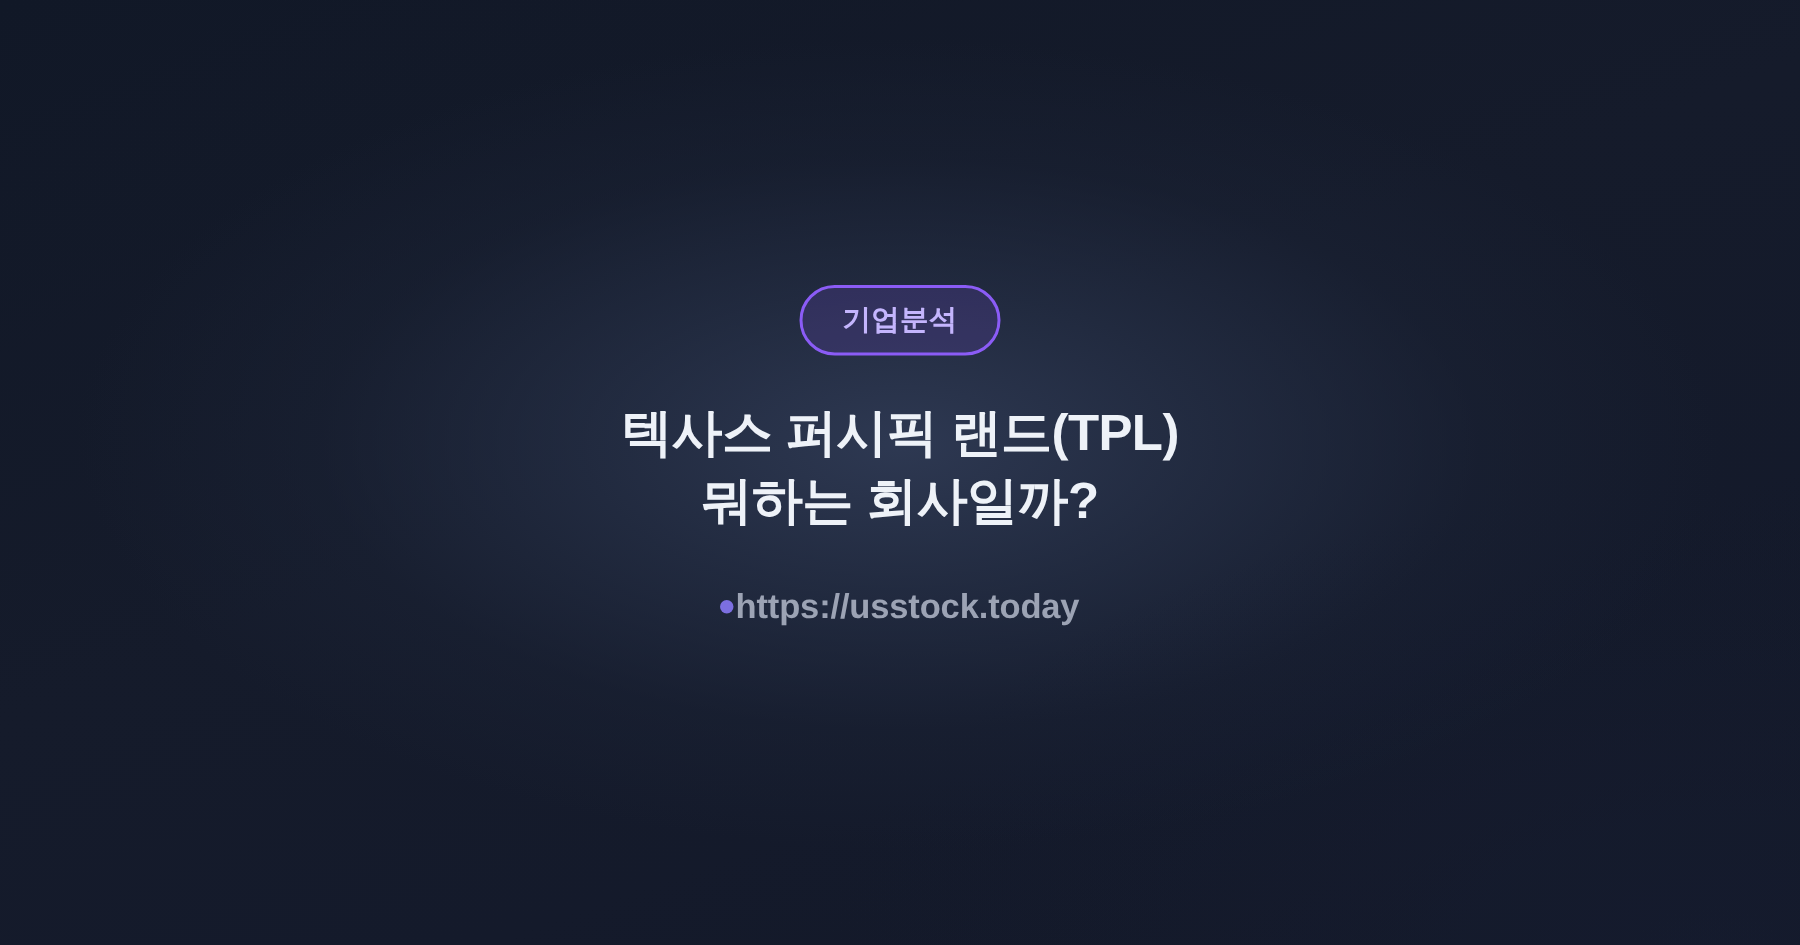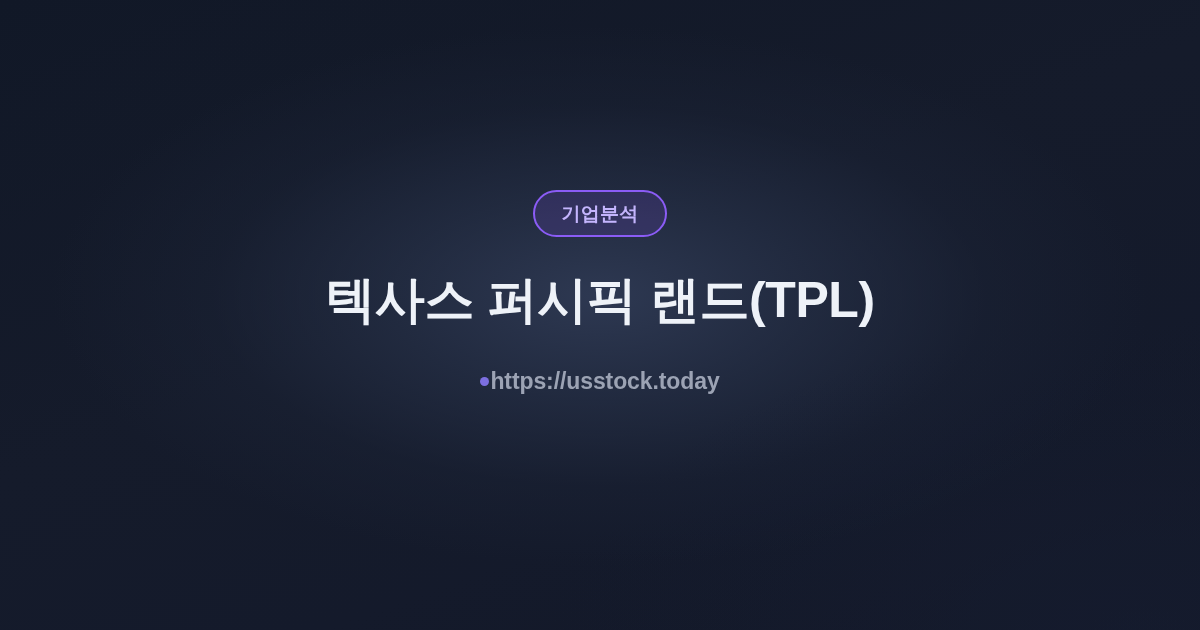--- a/index.html
+++ b/index.html
@@ -83,21 +83,21 @@
   }
 
   
   .title {
     margin: 0;
     padding: 0 40px;
     box-sizing: border-box;
     width: 100%;
     text-align: center;
     color: #eef2f8;
-    font-size: 50px;
+    font-size: 34px;
     font-weight: 800;
     line-height: 1.33;
     letter-spacing: -0.4px;
   }
 
   .title .line {
     display: block;
   }
 
   .title-spacer {
@@ -137,20 +137,21 @@
   <div class="content">
 
     <div class="badge">
       <span>기업분석</span>
     </div>
 
     <div class="title-spacer"></div>
 
     <h1 class="title">
       <span class="line">텍사스 퍼시픽 랜드(TPL)</span>
+      <span class="line">뭐하는 회사일까?</span>
     </h1>
 
     <div class="site-url">
       <span class="url-dot"></span>
       <span>https://usstock.today</span>
     </div>
 
   </div>
 </div>
 

